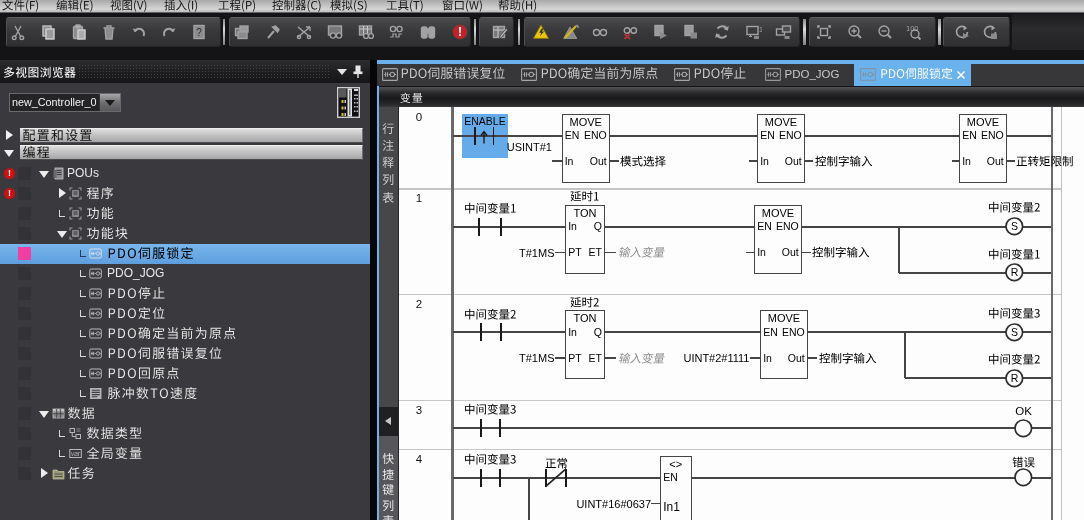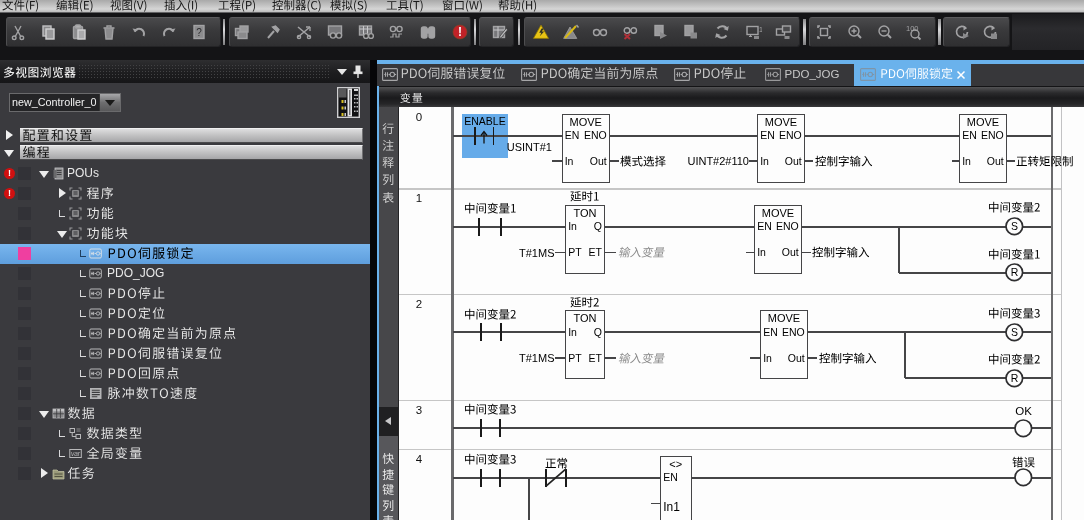--- a/index.html
+++ b/index.html
@@ -920,21 +920,20 @@
     <div style="position:absolute;left:552px;top:160.2px;width:9.5px;height:1.6px;background:#454547"></div>
     <div style="position:absolute;left:610px;top:160.2px;width:8.5px;height:1.6px;background:#454547"></div>
     <svg style="position:absolute;left:616.0px;top:153.8px;overflow:visible" width="55" height="15">
       <g fill="#000" transform="translate(4.0,11.5) scale(0.1150)">
         <use href="#g21" x="0.0"></use>
         <use href="#g94" x="100.0"></use>
         <use href="#g95" x="200.0"></use>
         <use href="#g96" x="300.0"></use>
       </g>
     </svg>
-    <div style="position:absolute;left:549px;top:154px;width:200px;text-align:right;font-size:11px;line-height:14px;color:#000;white-space:nowrap">UINT#2#110</div>
     <div style="position:absolute;left:749px;top:160.2px;width:8px;height:1.6px;background:#454547"></div>
     <div style="position:absolute;left:805px;top:160.2px;width:8px;height:1.6px;background:#454547"></div>
     <svg style="position:absolute;left:810.5px;top:153.8px;overflow:visible" width="66" height="15">
       <g fill="#000" transform="translate(4.0,11.5) scale(0.1150)">
         <use href="#g17" x="0.0"></use>
         <use href="#g18" x="100.0"></use>
         <use href="#g97" x="200.0"></use>
         <use href="#g98" x="300.0"></use>
         <use href="#g12" x="400.0"></use>
       </g>
@@ -976,31 +975,33 @@
     <div style="position:absolute;left:554.5px;top:357.2px;width:10.5px;height:1.6px;background:#454547"></div>
     <div style="position:absolute;left:605px;top:357.2px;width:11px;height:1.6px;background:#454547"></div>
     <svg style="position:absolute;left:614.0px;top:350.8px;overflow:visible" width="55" height="15">
       <g fill="#8a8a8a" transform="translate(4.0,11.5) scale(0.1150) skewX(-12)">
         <use href="#g98" x="0.0"></use>
         <use href="#g12" x="100.0"></use>
         <use href="#g75" x="200.0"></use>
         <use href="#g76" x="300.0"></use>
       </g>
     </svg>
+    <div style="position:absolute;left:549.5px;top:351px;width:200px;text-align:right;font-size:11px;line-height:14px;color:#000;white-space:nowrap">UINT#2#1111</div>
     <div style="position:absolute;left:749.5px;top:357.2px;width:10.5px;height:1.6px;background:#454547"></div>
     <div style="position:absolute;left:808px;top:357.2px;width:9px;height:1.6px;background:#454547"></div>
     <svg style="position:absolute;left:814.5px;top:350.8px;overflow:visible" width="66" height="15">
       <g fill="#000" transform="translate(4.0,11.5) scale(0.1150)">
         <use href="#g17" x="0.0"></use>
         <use href="#g18" x="100.0"></use>
         <use href="#g97" x="200.0"></use>
         <use href="#g98" x="300.0"></use>
         <use href="#g12" x="400.0"></use>
       </g>
     </svg>
+    <div style="position:absolute;left:451px;top:496.5px;width:200px;text-align:right;font-size:11px;line-height:14px;color:#000;white-space:nowrap">UINT#16#0637</div>
     <div style="position:absolute;left:651px;top:502.7px;width:9px;height:1.6px;background:#454547"></div>
     <svg style="position:absolute;left:566.3px;top:189.2px;overflow:visible" width="38" height="15">
       <g fill="#000" transform="translate(4.0,11.5) scale(0.1150)">
         <use href="#g102" x="0.0"></use>
         <use href="#g103" x="100.0"></use>
         <use href="#g89" x="200.0"></use>
       </g>
     </svg>
     <svg style="position:absolute;left:566.3px;top:294.7px;overflow:visible" width="38" height="15">
       <g fill="#000" transform="translate(4.0,11.5) scale(0.1150)">

